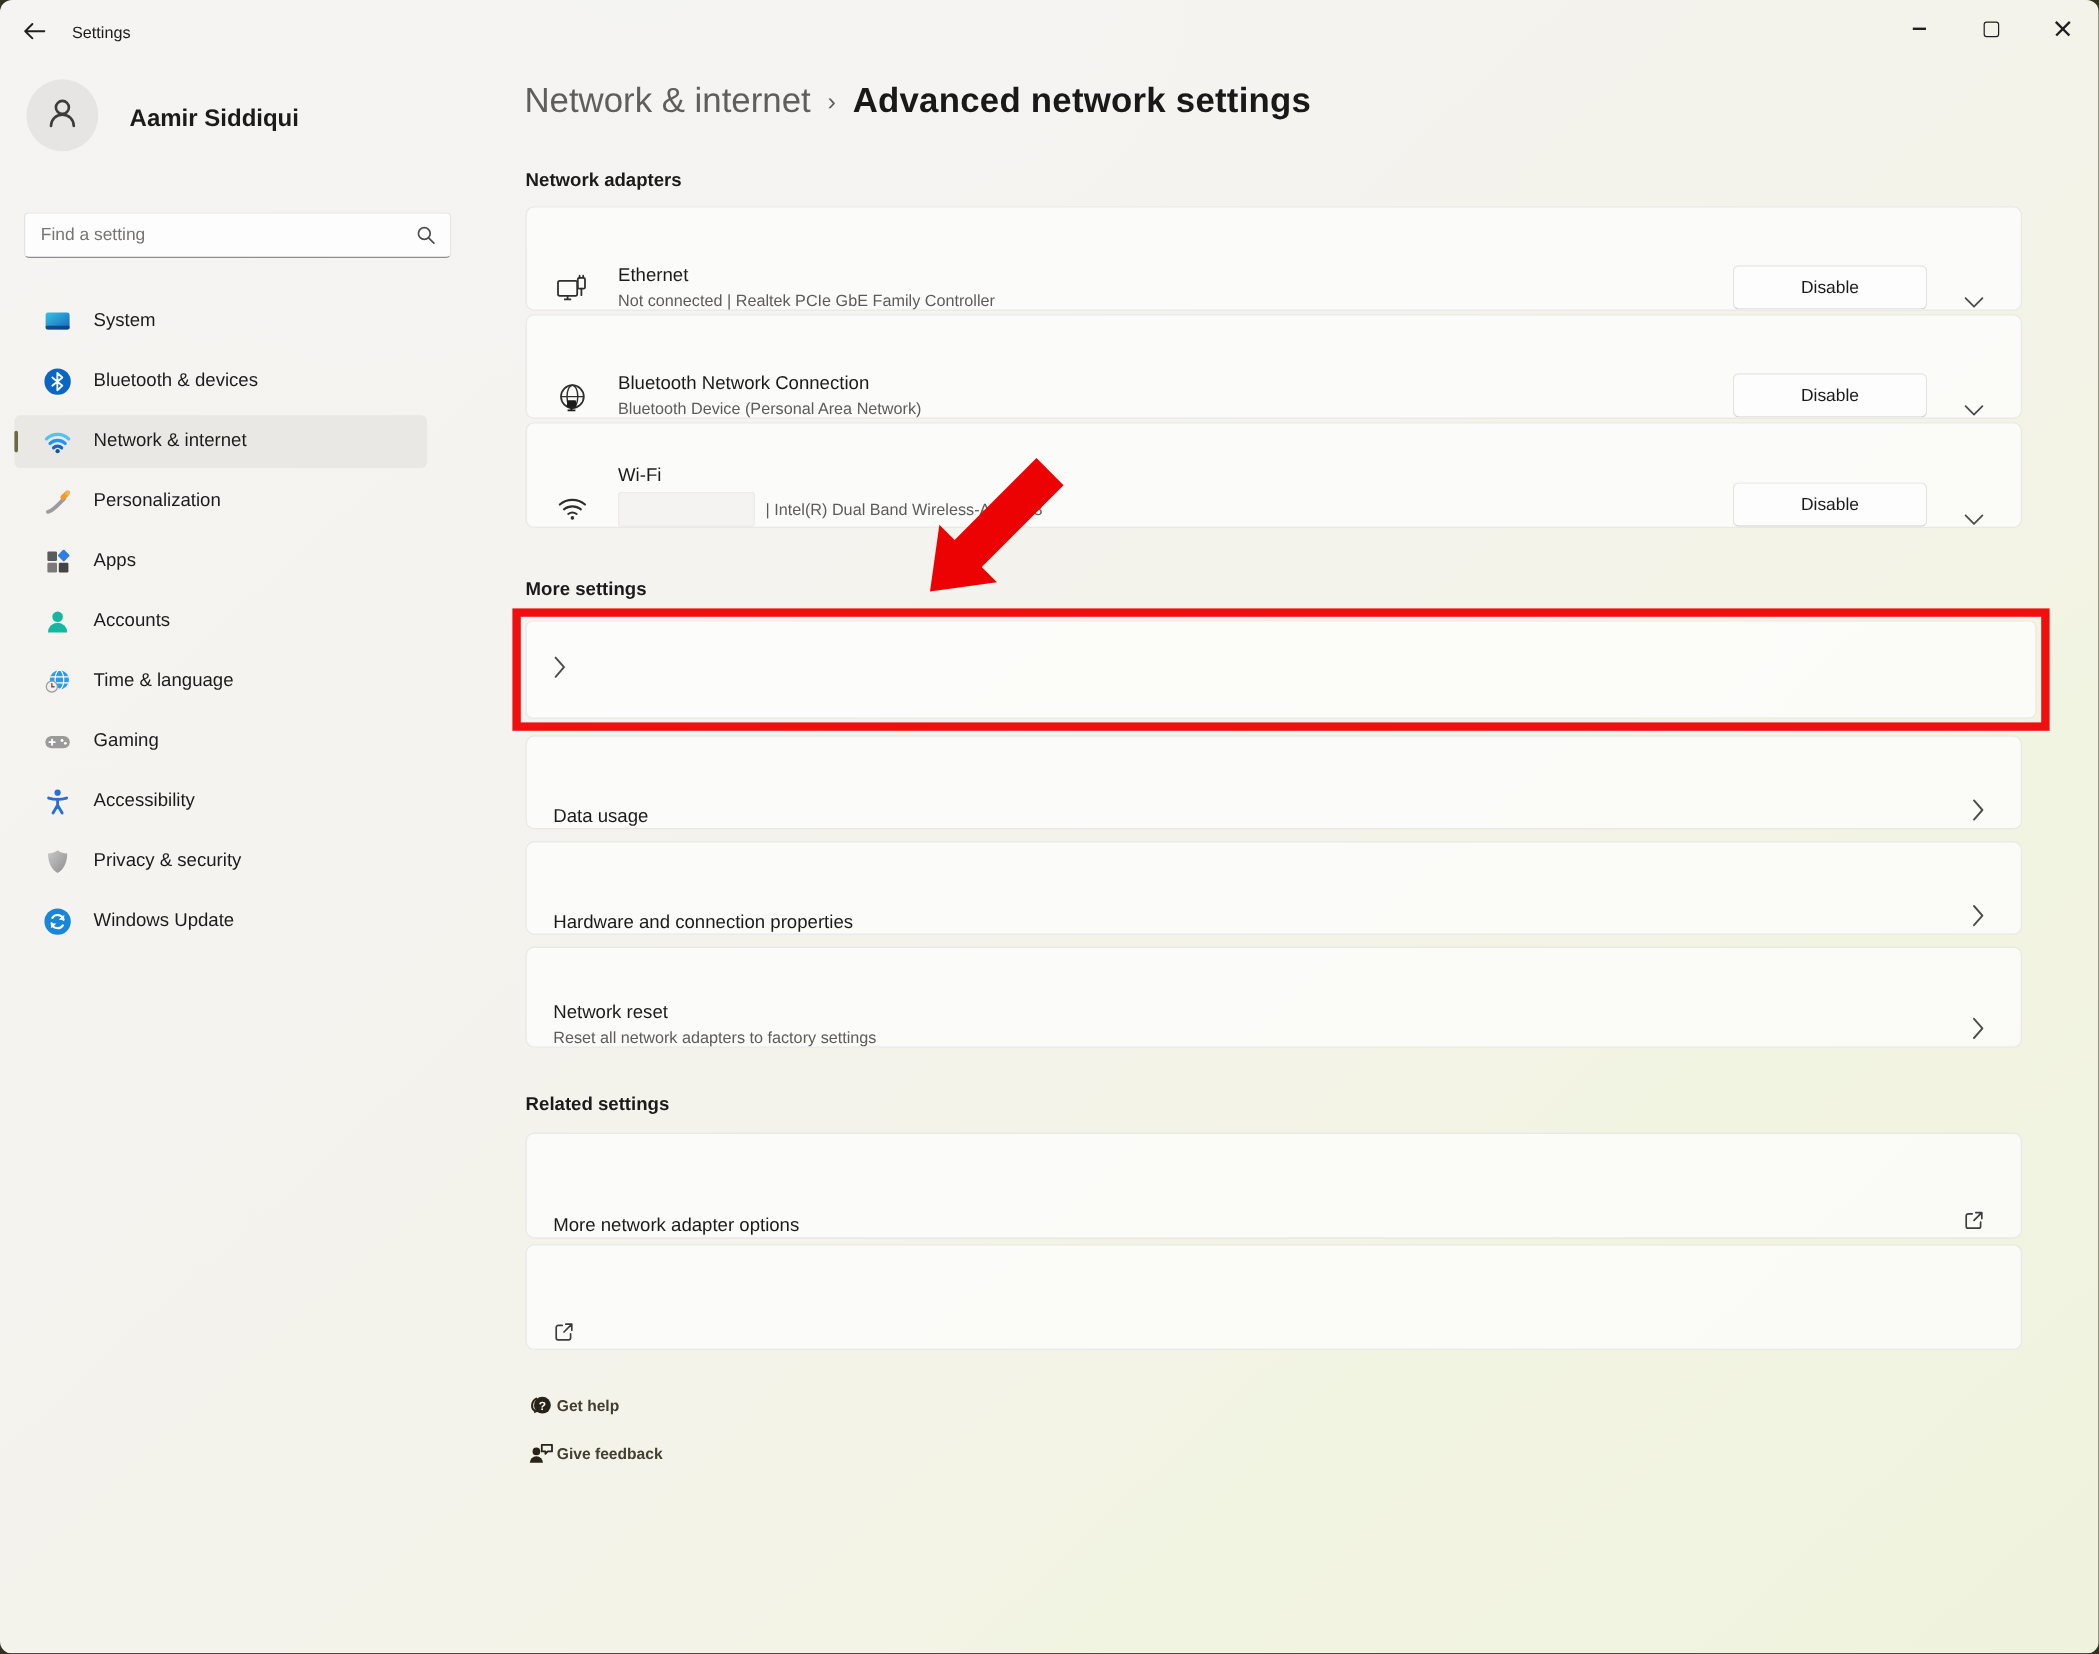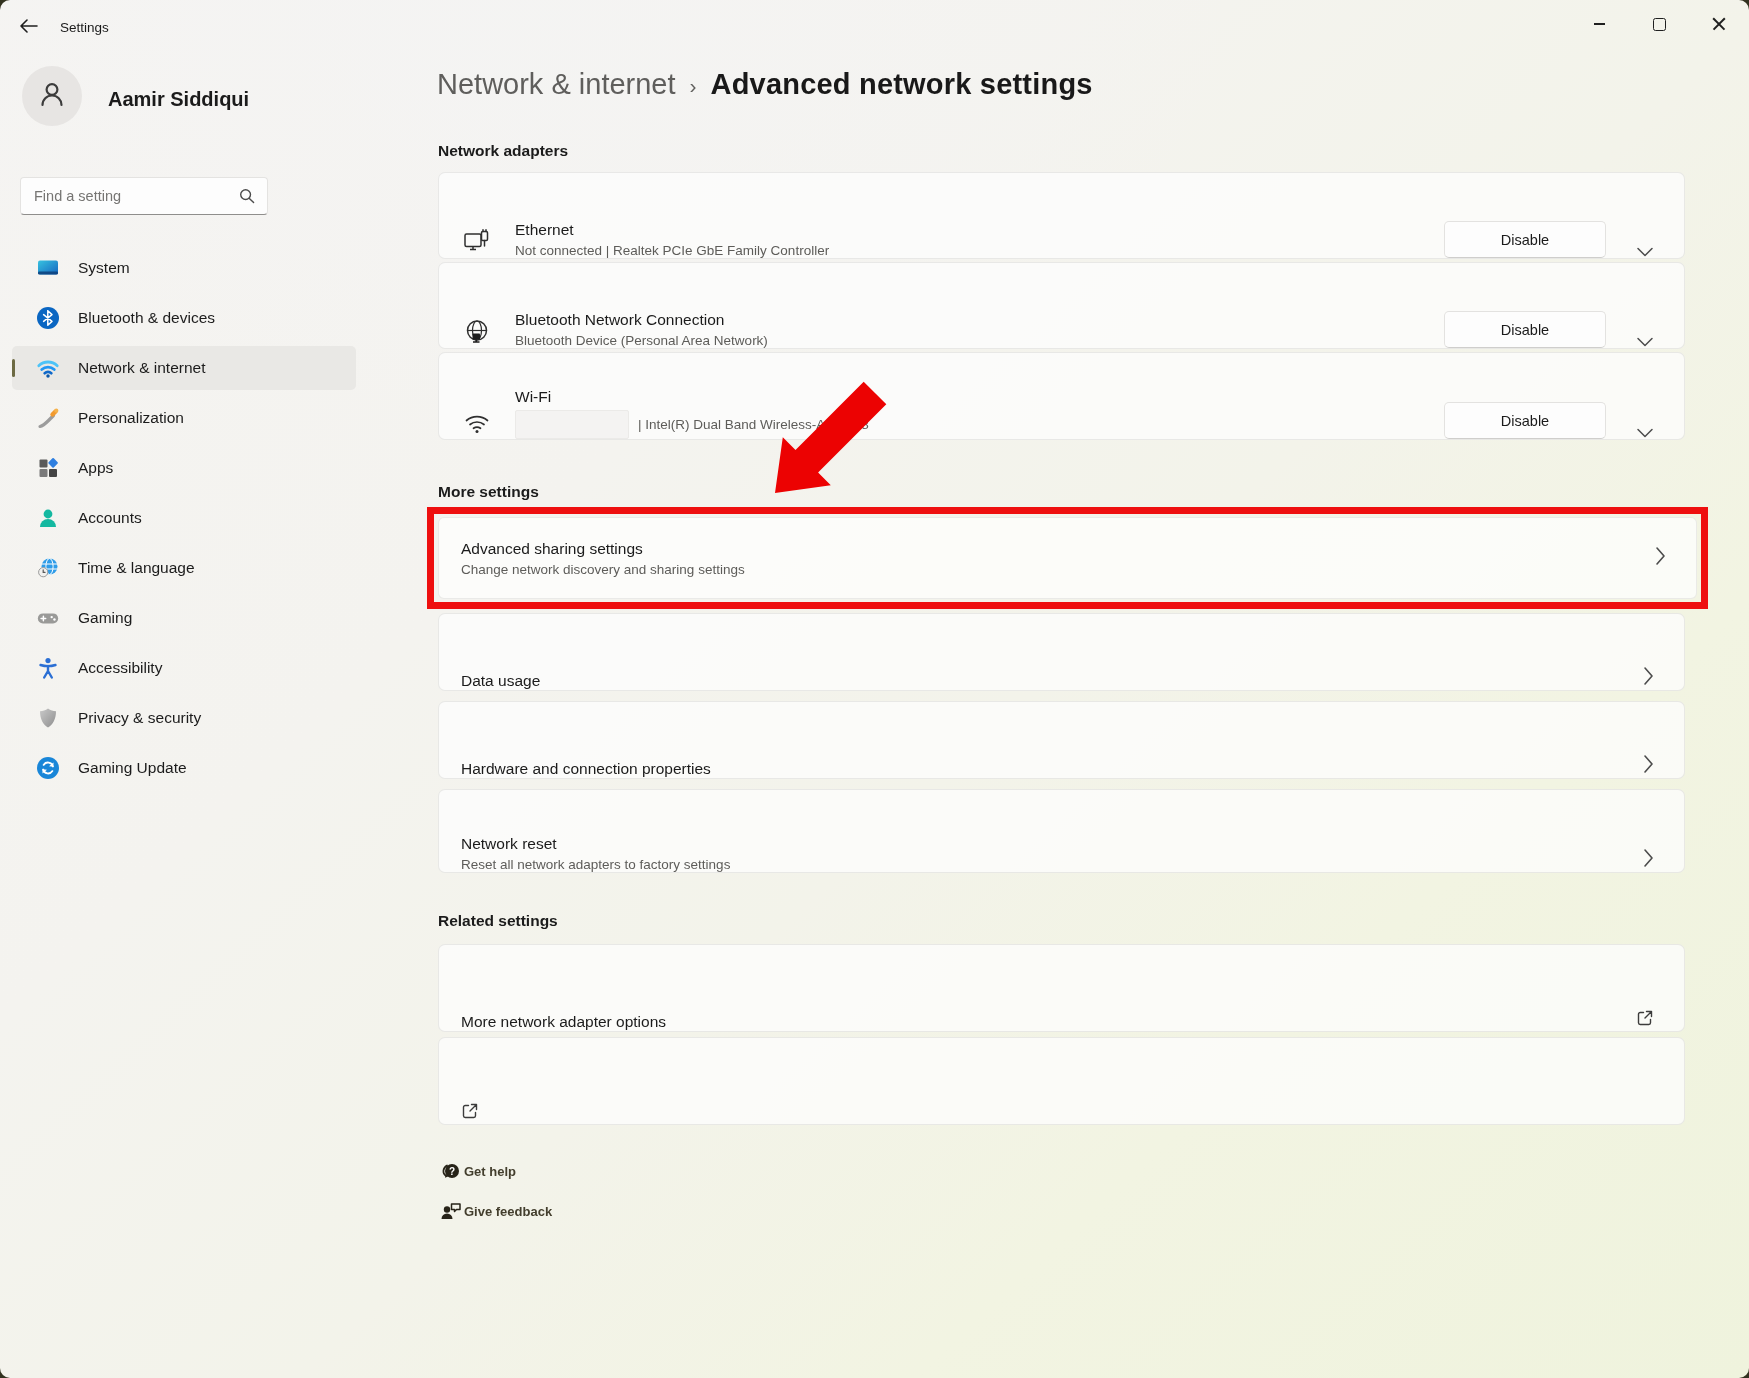--- a/index.html
+++ b/index.html
@@ -31,21 +31,21 @@
   .glyph-max{width:11px;height:11px;border:1.4px solid #1f1f1f;border-radius:2.5px;}
   .glyph-close{position:relative;width:14px;height:14px;}
   .glyph-close:before,.glyph-close:after{content:"";position:absolute;left:-1px;top:6px;width:16px;height:1.5px;background:#1f1f1f;}
   .glyph-close:before{transform:rotate(45deg);}
   .glyph-close:after{transform:rotate(-45deg);}
 
   
   .avatar{left:22px;top:66px;width:60px;height:60px;border-radius:50%;background:#e7e5e3;
     display:flex;align-items:center;justify-content:center;}
   .user-name{left:108px;top:88px;font-size:20px;font-weight:700;color:#1b1b1b;}
-  .searchbox{left:20px;top:177px;width:248px;height:38px;background:#fdfdfd;
+  .searchbox{left:20px;top:177px;width:356px;height:38px;background:#fdfdfd;
     border:1px solid #e4e3e1;border-bottom:1px solid #8f8e8c;border-radius:4px;
     display:flex;align-items:center;box-sizing:border-box;}
   .searchbox input{flex:1;border:0;outline:0;background:transparent;padding:0 10px 0 13px;
     font-size:14.5px;color:#1b1b1b;font-family:inherit;}
   .searchbox input::placeholder{color:#767573;}
   .search-ico{margin-right:12px;display:flex;}
   .nav{left:0;top:246px;width:360px;}
   .nav-item{position:absolute;left:12px;width:344px;height:44px;border-radius:5px;
     display:flex;align-items:center;cursor:default;}
   .nav-item.selected{background:#e9e8e5;}
@@ -267,21 +267,21 @@
     <div class="nav-item" style="top:500px">
       <span class="nav-ico">
         <svg width="24" height="24" viewBox="0 0 24 24">
             <circle cx="12" cy="12" r="11" fill="#1986d8"></circle>
             <path d="M7 13.5 a5.2 5.2 0 0 0 9.4 1.6" fill="none" stroke="#fff" stroke-width="1.8" stroke-linecap="round"></path>
             <path d="M17 10.5 a5.2 5.2 0 0 0 -9.4 -1.6" fill="none" stroke="#fff" stroke-width="1.8" stroke-linecap="round"></path>
             <path d="M17.6 6.4 L17.2 10.8 L13 10.2 Z" fill="#fff"></path>
             <path d="M6.4 17.6 L6.8 13.2 L11 13.8 Z" fill="#fff"></path>
           </svg>
       </span>
-      <span class="nav-label">Gaming Update</span>
+      <span class="nav-label">Windows Update</span>
     </div>
   </div>
 
   <div class="abs breadcrumb">
     <span class="crumb-parent">Network &amp; internet</span>
     <span class="crumb-sep">›</span>
     <span class="crumb-current">Advanced network settings</span>
   </div>
 
   <div class="abs sec-label" style="left:438px;top:142px">Network adapters</div>
@@ -350,24 +350,20 @@
       <svg width="18" height="12" viewBox="0 0 18 12">
           <path d="M2 2.5 L9 9.5 L16 2.5" fill="none" stroke="#4c4c4c" stroke-width="1.5" stroke-linecap="round" stroke-linejoin="round"></path>
         </svg>
     </span>
   </div>
 
   <div class="abs sec-label" style="left:438px;top:483px">More settings</div>
 
   <div class="abs red-wrap">
     <div class="card-inner">
-      <span class="r-text">
-        <div class="r-title">Advanced sharing settings</div>
-        <div class="r-sub">Change network discovery and sharing settings</div>
-      </span>
       <span>
         <svg width="11" height="20" viewBox="0 0 11 20">
             <path d="M2 2 L9 10 L2 18" fill="none" stroke="#4c4c4c" stroke-width="1.6" stroke-linecap="round" stroke-linejoin="round"></path>
           </svg>
       </span>
     </div>
   </div>
 
   <svg class="abs arrow-svg" viewBox="0 0 196 128">
     <polygon fill="#ec0202" points="75,115 130.8,107.2 118.1,94.5 186.3,26.3 163.7,3.7 95.5,71.9 82.8,59.2"></polygon>

